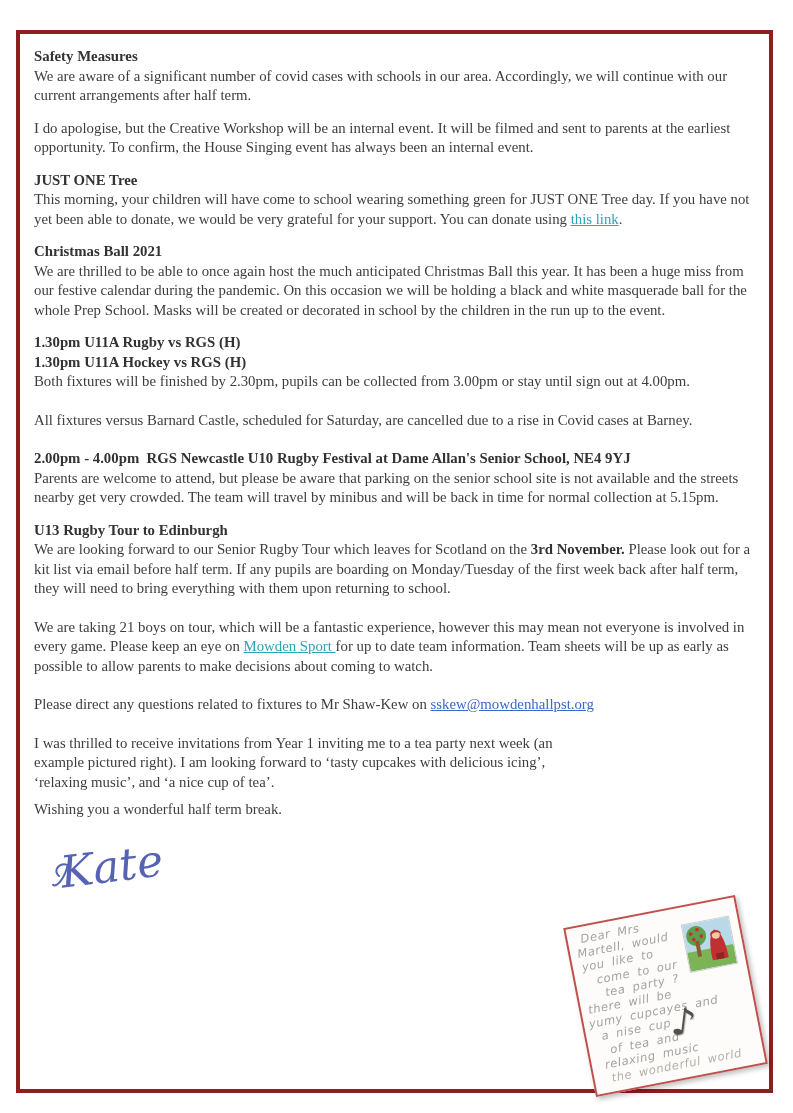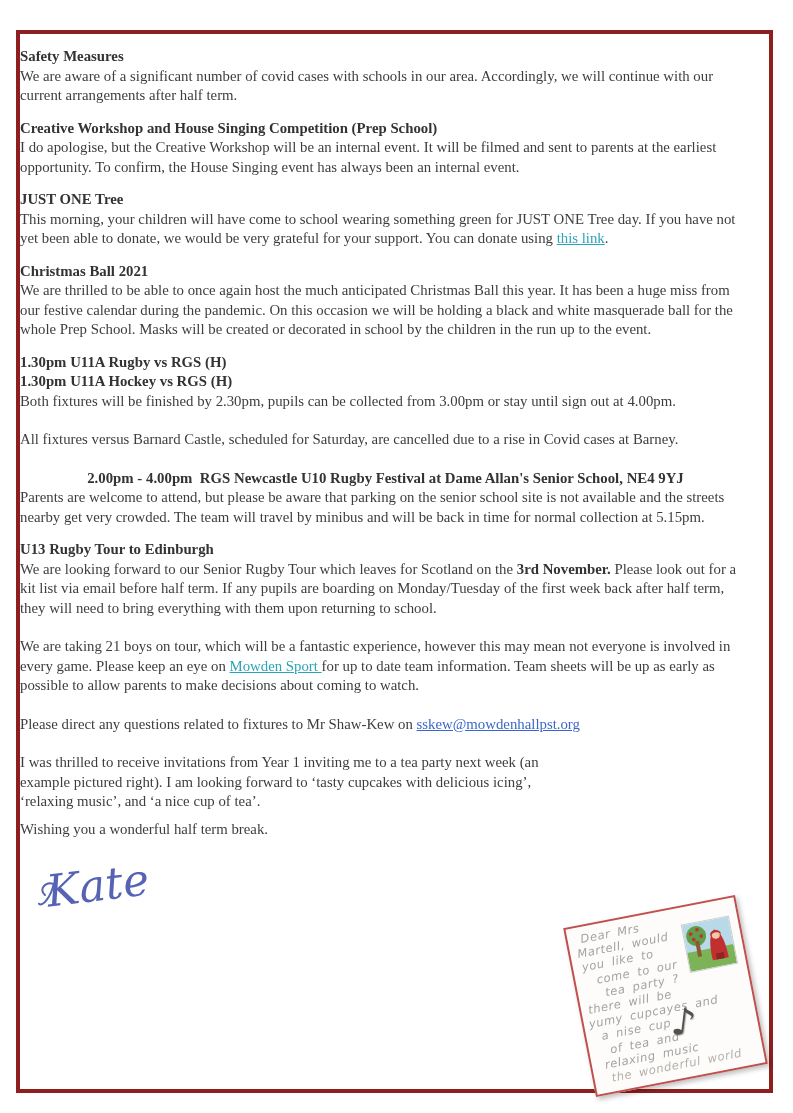--- a/index.html
+++ b/index.html
@@ -5,29 +5,29 @@
   html, body { margin:0; padding:0; background:#ffffff; }
   body {
     width:793px; height:1113px; position:relative; overflow:hidden;
     font-family:"Liberation Serif","DejaVu Serif",serif;
     color:#3d3d3d; font-size:14.8px; line-height:19.5px;
     -webkit-font-smoothing:antialiased;
   }
   .frame {
     position:absolute; left:16px; top:30px; width:757px; height:1063px;
     box-sizing:border-box; border:4px solid #8f1f1f; background:#ffffff;
-    padding:13px 18px 0 0;
+    padding:13px 18px 0 14px;
   }
   .h { font-weight:bold; color:#333333; margin:0; }
   p  { margin:0 0 13px 0; }
   .mb-blank { margin-bottom:19px; }
   .mb-sat   { margin-bottom:20px; }
   .fix-line { font-weight:bold; color:#333333; }
   .uline { text-decoration:underline; }
-  .pre-sp { white-space:pre-wrap;text-align:center; }
+  .pre-sp { white-space:pre-wrap; }
   .b { font-weight:bold; color:#333333; }
   a.lnk-teal { color:#2aa5b5; text-decoration:underline; cursor:pointer; }
   a.lnk-blue { color:#3a67c8; text-decoration:underline; cursor:pointer; }
   .tea-par { width:535px; margin-bottom:8px; margin-top:3px; }
   .closing { margin-bottom:6px; }
 
   
   .sig-wrap { margin:8px 0 0 10px; }
   .sig-text {
     font-family:"DejaVu Serif",serif; font-style:italic; font-size:44px;
@@ -73,21 +73,20 @@
 <body>
 
 <div class="frame">
 
   <div>
     <div class="h">Safety Measures</div>
     <p>We are aware of a significant number of covid cases with schools in our area. Accordingly, we will continue with our current arrangements after half term.</p>
   </div>
 
   <div>
-    <div class="h">Creative Workshop and House Singing Competition (Prep School)</div>
     <p>I do apologise, but the Creative Workshop will be an internal event. It will be filmed and sent to parents at the earliest opportunity. To confirm, the House Singing event has always been an internal event.</p>
   </div>
 
   <div>
     <div class="h">JUST ONE Tree</div>
     <p><span>This morning, your children will have come to school wearing something green for JUST ONE Tree day. If you have not yet been able to donate, we would be very grateful for your support. You can donate using </span><a class="lnk-teal">this link</a><span>.</span></p>
   </div>
 
   <div>
     <div class="h">Christmas Ball 2021</div>

